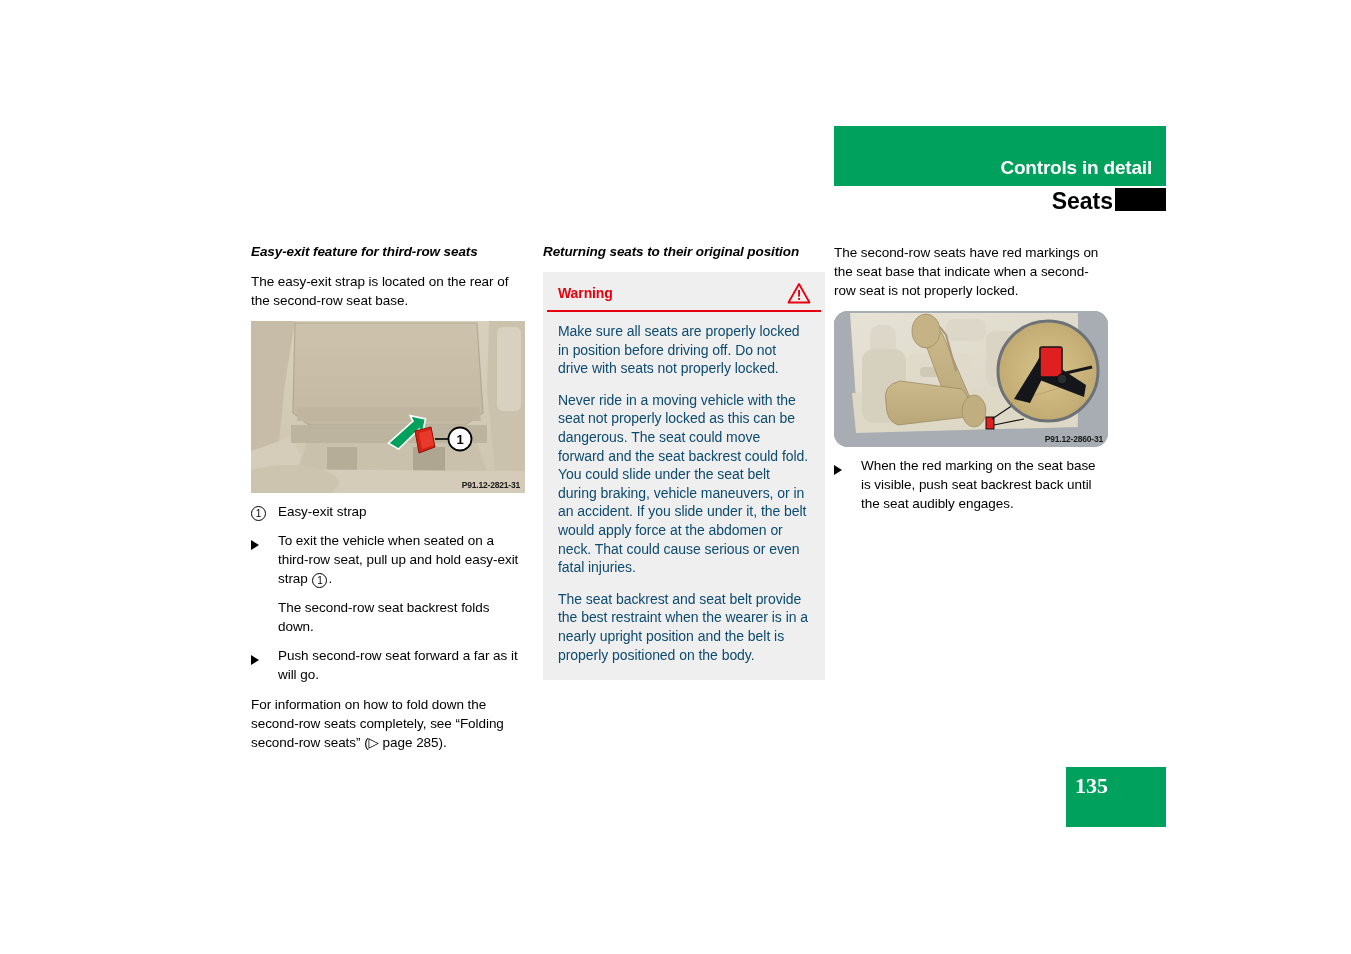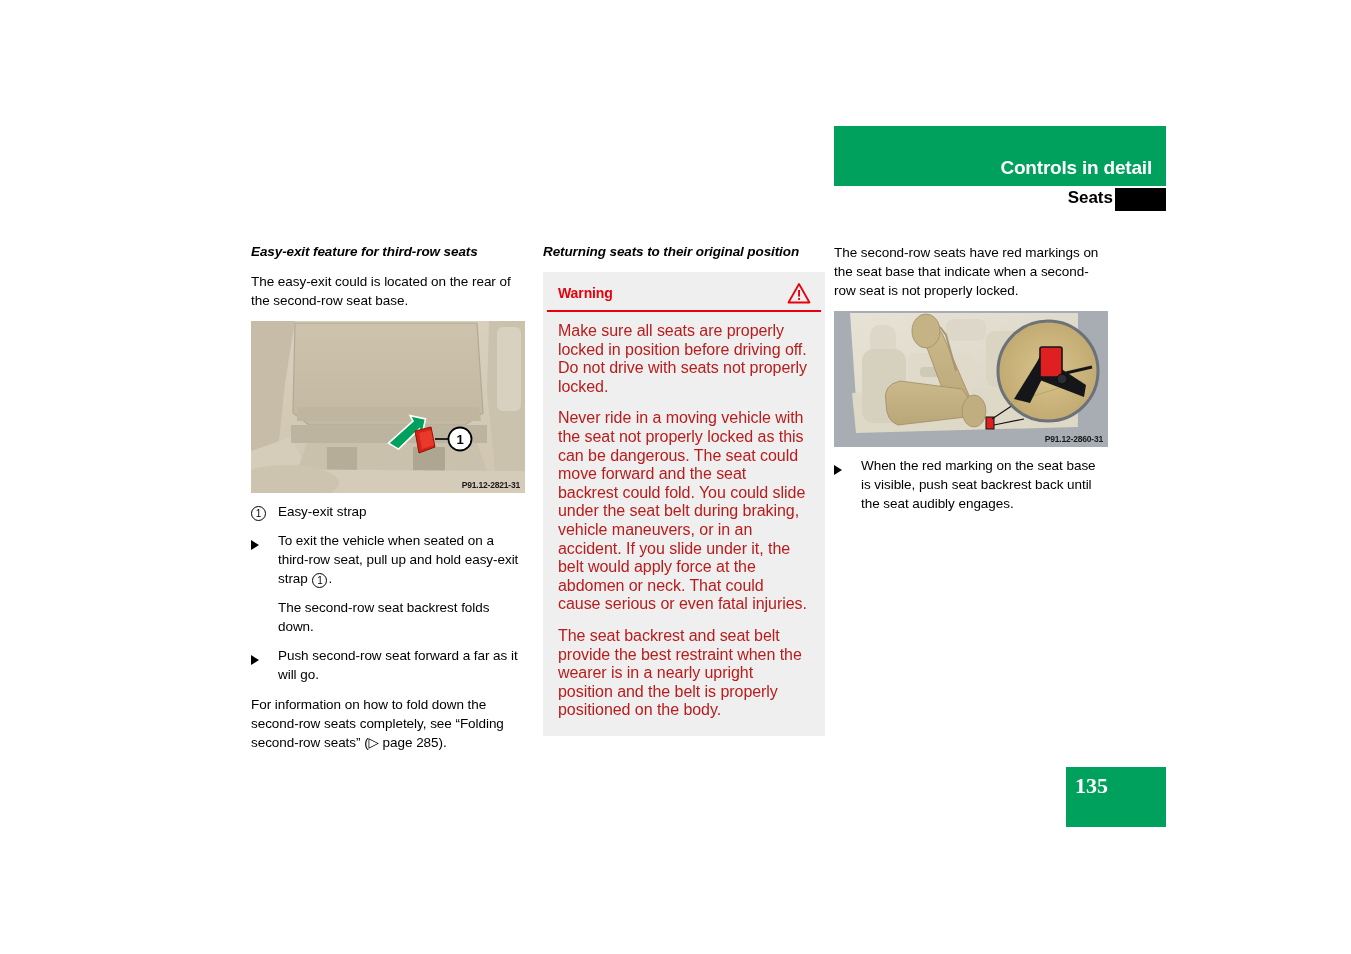--- a/index.html
+++ b/index.html
@@ -47,21 +47,21 @@
     position: absolute;
     left: 834px;
     top: 188px;
     width: 332px;
     height: 24px;
   }
   .header-sub-label {
     position: absolute;
     right: 53px;
     top: 0px;
-    font-size: 17px;
+    font-size: 23px;
     font-weight: bold;
     color: #000000;
     white-space: nowrap;
   }
   .header-tab {
     position: absolute;
     left: 1115px;
     top: 188px;
     width: 51px;
     height: 23px;
@@ -192,24 +192,24 @@
   }
   .warn-icon {
     position: absolute;
     right: 10px;
     top: 6px;
   }
   .warn-body {
     padding: 10px 11px 12px 11px;
   }
   .warn-p {
-    font-size: 16px;
+    font-size: 14px;
     line-height: 18.6px;
     margin: 0 0 13px 0;
-    color: #b91c1c;
+    color: #0c4a6e;
     letter-spacing: -0.05px;
   }
   .warn-p:last-child { margin-bottom: 0; }
 
   
   .pagenum-box {
     position: absolute;
     left: 1066px;
     top: 767px;
     width: 100px;
@@ -237,21 +237,21 @@
   </div>
   <div class="header-sub">
     <div class="header-sub-label">Seats</div>
   </div>
   <div class="header-tab"></div>
 
   <div class="col col-left">
 
     <div class="sec-title">Easy-exit feature for third-row seats</div>
 
-    <div class="body-p">The easy-exit could is located on the rear of the second-row seat base.</div>
+    <div class="body-p">The easy-exit strap is located on the rear of the second-row seat base.</div>
 
     <div class="figure fig-left">
       <svg class="fig-left-art" viewBox="0 0 274 172" preserveAspectRatio="none">
         <defs>
           <linearGradient id="lbg" x1="0" y1="0" x2="0" y2="1">
             <stop offset="0" stop-color="#d8d0bd"></stop>
             <stop offset="1" stop-color="#cfc5b0"></stop>
           </linearGradient>
           <linearGradient id="seatback" x1="0" y1="0" x2="0" y2="1">
             <stop offset="0" stop-color="#cdc3ad"></stop>
@@ -335,21 +335,21 @@
         <div class="warn-p">Never ride in a moving vehicle with the seat not properly locked as this can be dangerous. The seat could move forward and the seat backrest could fold. You could slide under the seat belt during braking, vehicle maneuvers, or in an accident. If you slide under it, the belt would apply force at the abdomen or neck. That could cause serious or even fatal injuries.</div>
         <div class="warn-p">The seat backrest and seat belt provide the best restraint when the wearer is in a nearly upright position and the belt is properly positioned on the body.</div>
       </div>
     </div>
   </div>
 
   <div class="col col-right">
 
     <div class="body-p">The second-row seats have red markings on the seat base that indicate when a second-row seat is not properly locked.</div>
 
-    <div class="figure fig-right" style="margin-top:10px;">
+    <div class="figure fig-right" style="margin-top:10px;border-radius:14px;">
       <svg class="fig-right-art" viewBox="0 0 274 136" preserveAspectRatio="none">
         <defs>
           <linearGradient id="rbg" x1="0" y1="0" x2="1" y2="1">
             <stop offset="0" stop-color="#e6e2d5"></stop>
             <stop offset="1" stop-color="#d9d4c4"></stop>
           </linearGradient>
           <linearGradient id="tanSeat" x1="0" y1="0" x2="0" y2="1">
             <stop offset="0" stop-color="#cbb98c"></stop>
             <stop offset="1" stop-color="#b9a679"></stop>
           </linearGradient>

